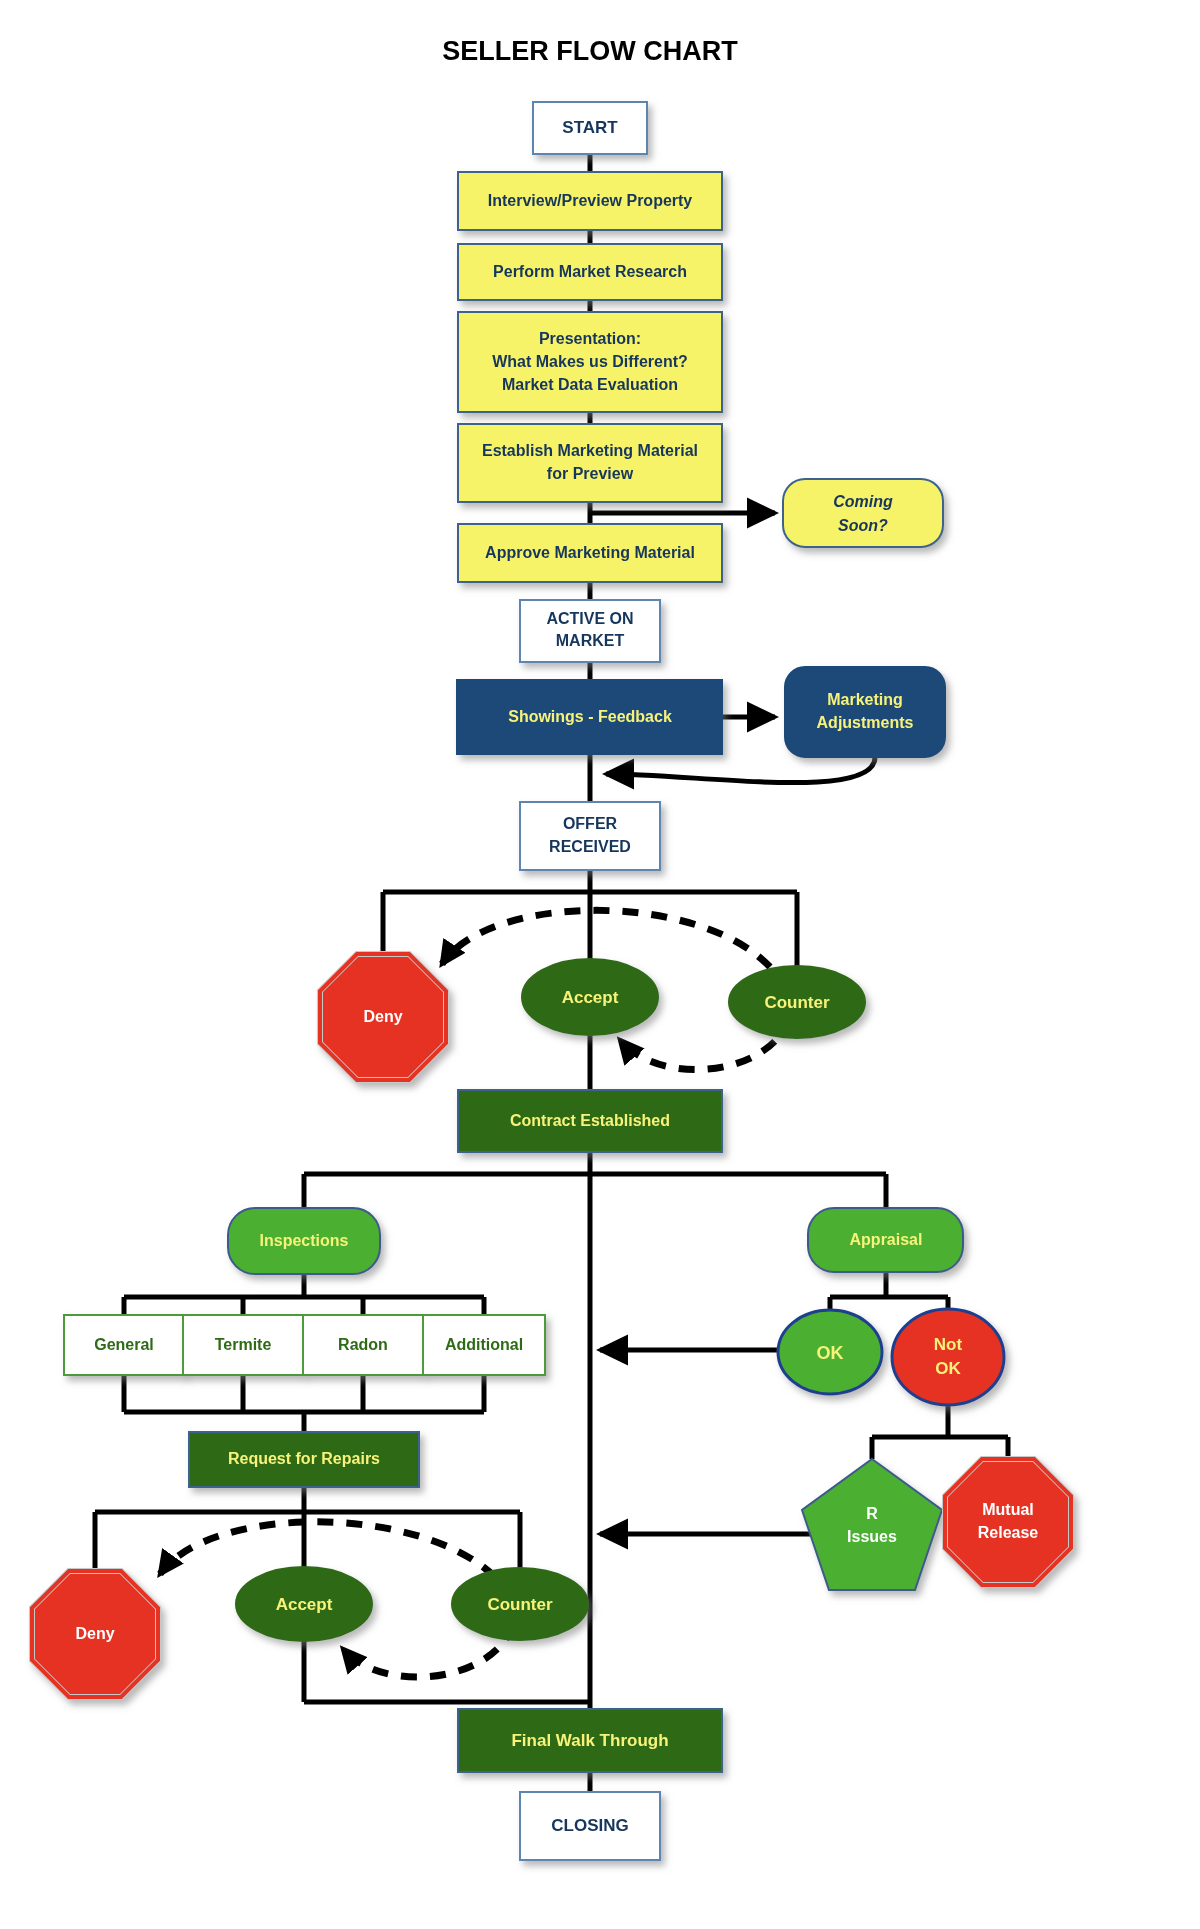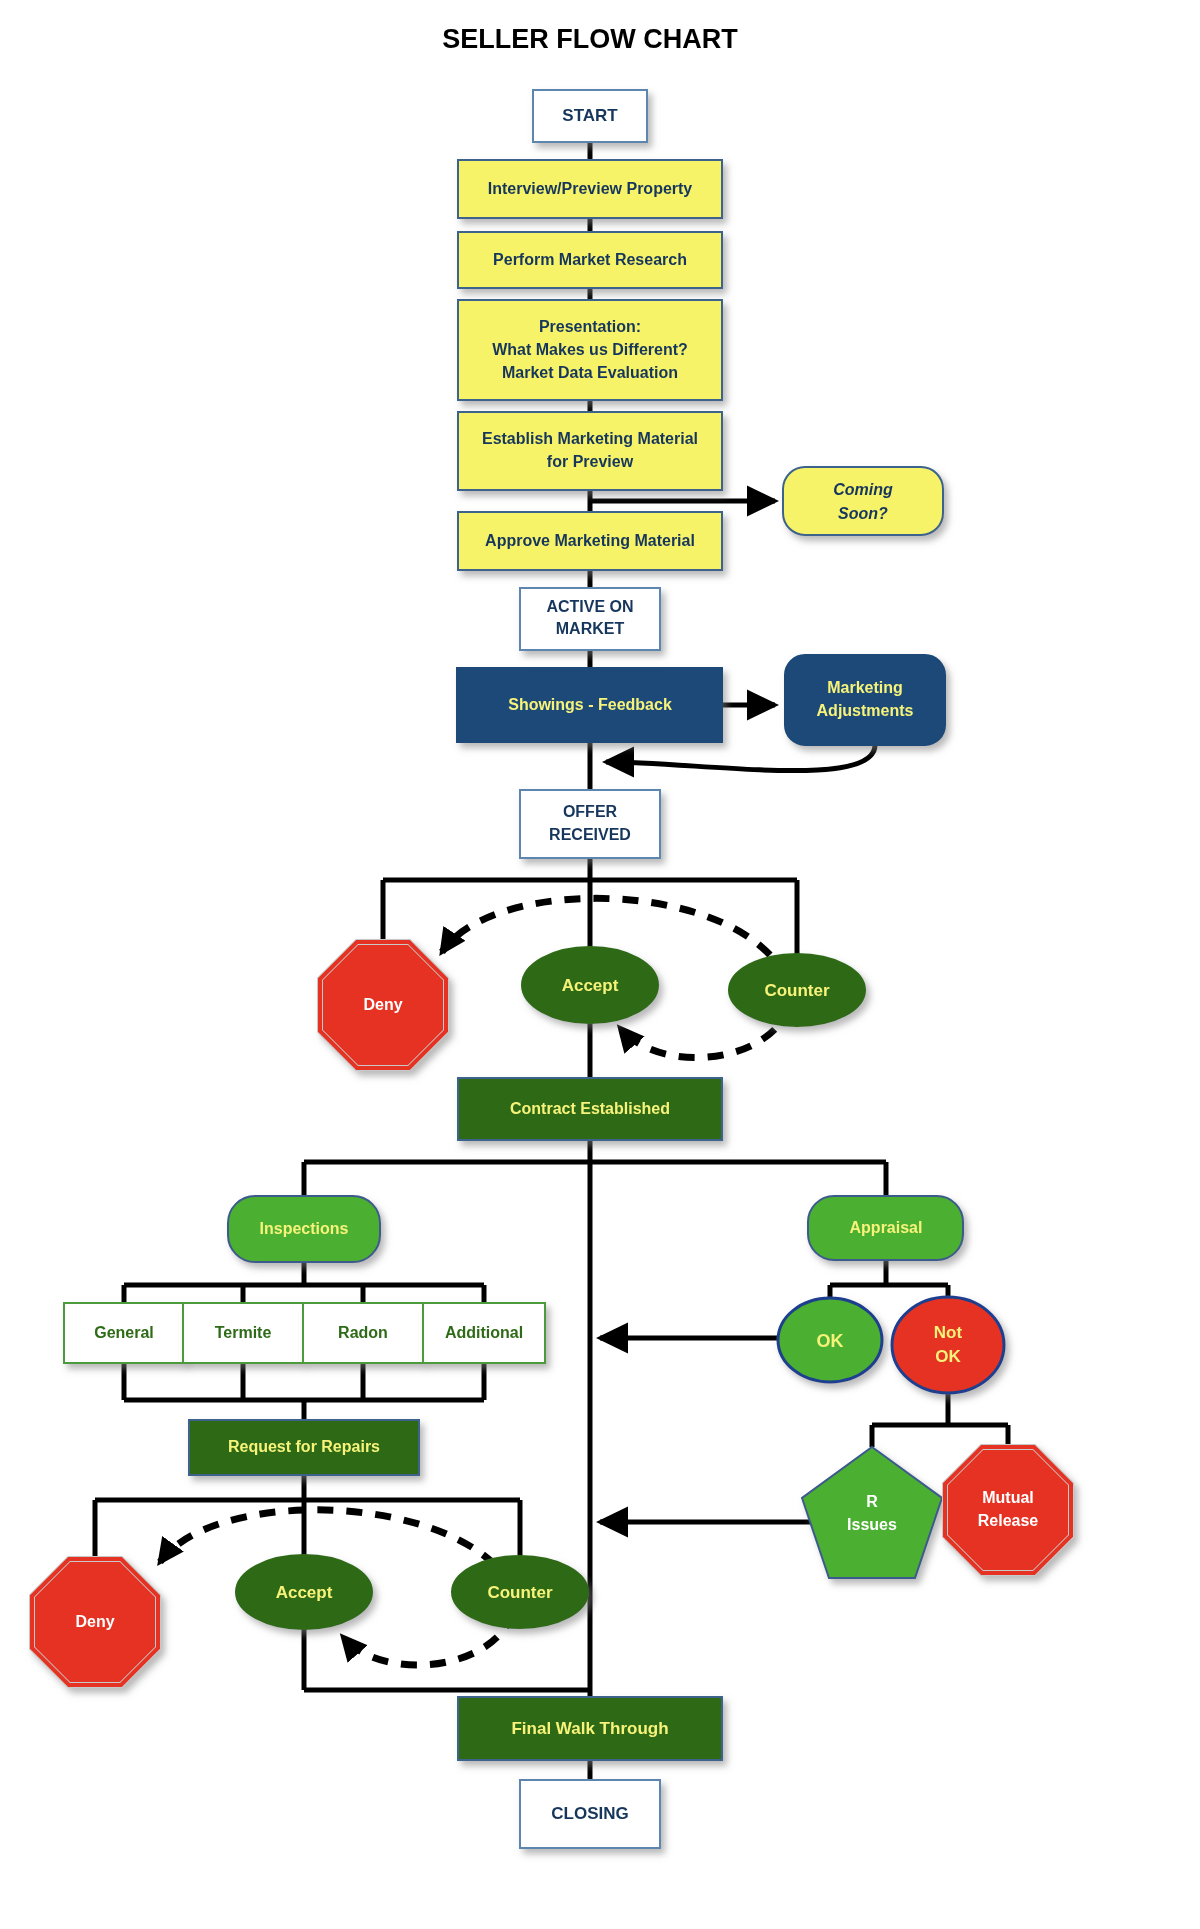--- a/index.html
+++ b/index.html
@@ -1,17 +1,17 @@
 <!DOCTYPE html>
 <html><head>
 <meta charset="utf-8">
 <style>
   html,body{margin:0;padding:0;background:#ffffff;}
   body{width:1200px;height:1929px;font-family:"Liberation Sans",sans-serif;position:relative;overflow:hidden;}
-  #chart-root{position:absolute;left:0;top:0;width:1200px;height:1353px;}
+  #chart-root{position:absolute;left:0;top:12px;width:1200px;height:1353px;}
   svg{display:block;}
   .ttl{font-weight:bold;font-size:27px;fill:#000000;font-family:"Liberation Sans",sans-serif;}
   .lbl{font-family:"Liberation Sans",sans-serif;font-weight:bold;text-anchor:middle;dominant-baseline:middle;}
   .navytxt{fill:#16365c;}
   .yeltxt{fill:#f7f37a;}
   .whitetxt{fill:#ffffff;}
   .greentxt{fill:#2e6b17;}
   .ital{font-style:italic;}
   .conn{stroke:#000000;stroke-width:5;fill:none;}
   .dash{stroke:#000000;stroke-width:7;fill:none;stroke-dasharray:16 13;stroke-linecap:butt;}

